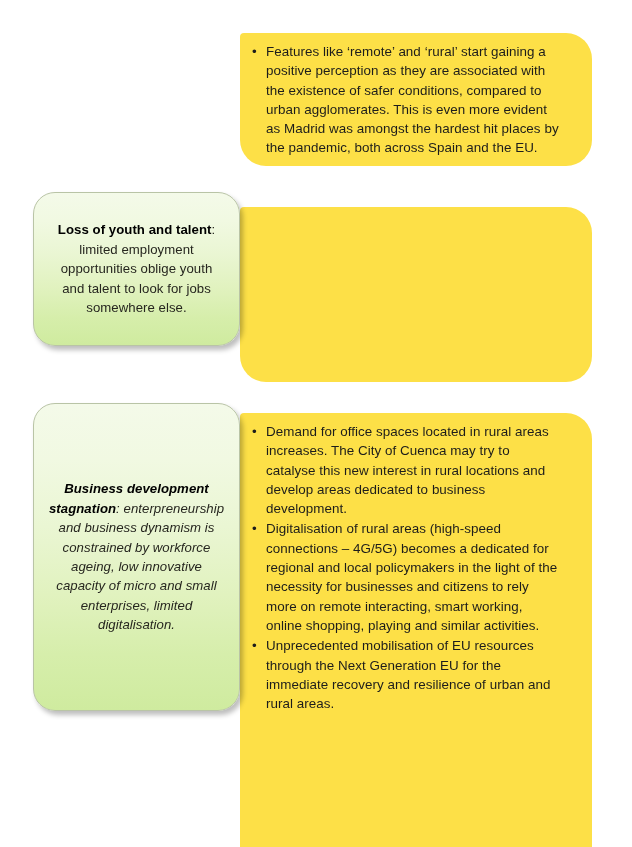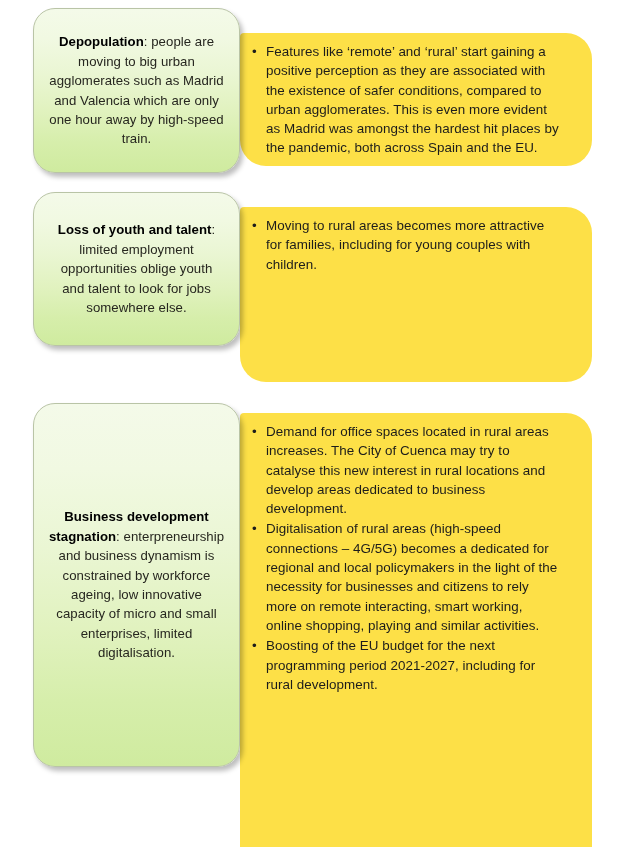--- a/index.html
+++ b/index.html
@@ -97,60 +97,56 @@
   #row-1 { top: 0; height: 190px; }
   #row-1 .outcome-panel { left: 240px; top: 33px; width: 352px; height: 133px; }
   #row-1 .challenge-box { top: 8px; width: 207px; height: 165px; }
 
   #row-2 { top: 190px; height: 206px; }
   #row-2 .outcome-panel { left: 240px; top: 17px; width: 352px; height: 175px; }
   #row-2 .challenge-box { top: 2px; width: 207px; height: 154px; }
 
   #row-3 { top: 396px; height: 451px; }
   #row-3 .outcome-panel { left: 240px; top: 17px; width: 352px; height: 493px; }
-  #row-3 .challenge-box { top: 7px; width: 207px; height: 364px; }
+  #row-3 .challenge-box { top: 7px; width: 207px; height: 308px; font-style: italic; }
 </style>
 </head>
 <body>
 
 <div class="row" id="row-1">
 
   <div class="outcome-panel">
     <ul class="bullet-list">
       <li class="bullet-item">Features like ‘remote’ and ‘rural’ start gaining a positive perception as they are associated with the existence of safer conditions, compared to urban agglomerates. This is even more evident as Madrid was amongst the hardest hit places by the pandemic, both across Spain and the EU.</li>
     </ul>
   </div>
 
-  <div class="challenge-box">
-    <div class="challenge-text"><span class="challenge-title">Depopulation</span><span>:</span><span> people are moving to big urban agglomerates such as Madrid and Valencia which are only one hour away by high-speed train.</span></div>
-  </div>
 
 </div>
 
 <div class="row" id="row-2">
 
   <div class="outcome-panel">
     <ul class="bullet-list">
-      <li class="bullet-item">Moving to rural areas becomes more attractive for families, including for young couples with children.</li>
     </ul>
   </div>
 
   <div class="challenge-box">
     <div class="challenge-text"><span class="challenge-title">Loss of youth and talent</span><span>:</span><span> limited employment opportunities oblige youth and talent to look for jobs somewhere else.</span></div>
   </div>
 
 </div>
 
 <div class="row" id="row-3">
 
   <div class="outcome-panel tall">
     <ul class="bullet-list">
       <li class="bullet-item">Demand for office spaces located in rural areas increases. The City of Cuenca may try to catalyse this new interest in rural locations and develop areas dedicated to business development.</li>
       <li class="bullet-item">Digitalisation of rural areas (high-speed connections – 4G/5G) becomes a dedicated for regional and local policymakers in the light of the necessity for businesses and citizens to rely more on remote interacting, smart working, online shopping, playing and similar activities.</li>
-      <li class="bullet-item">Boosting of the EU budget for the next programming period 2021-2027, including for rural development.</li>
+      <li class="bullet-item">Unprecedented mobilisation of EU resources through the Next Generation EU for the immediate recovery and resilience of urban and rural areas.</li>
     </ul>
   </div>
 
   <div class="challenge-box">
     <div class="challenge-text"><span class="challenge-title">Business development stagnation</span><span>:</span><span> enterpreneurship and business dynamism is constrained by workforce ageing, low innovative capacity of micro and small enterprises, limited digitalisation.</span></div>
   </div>
 
 </div>
 
 </body></html>

